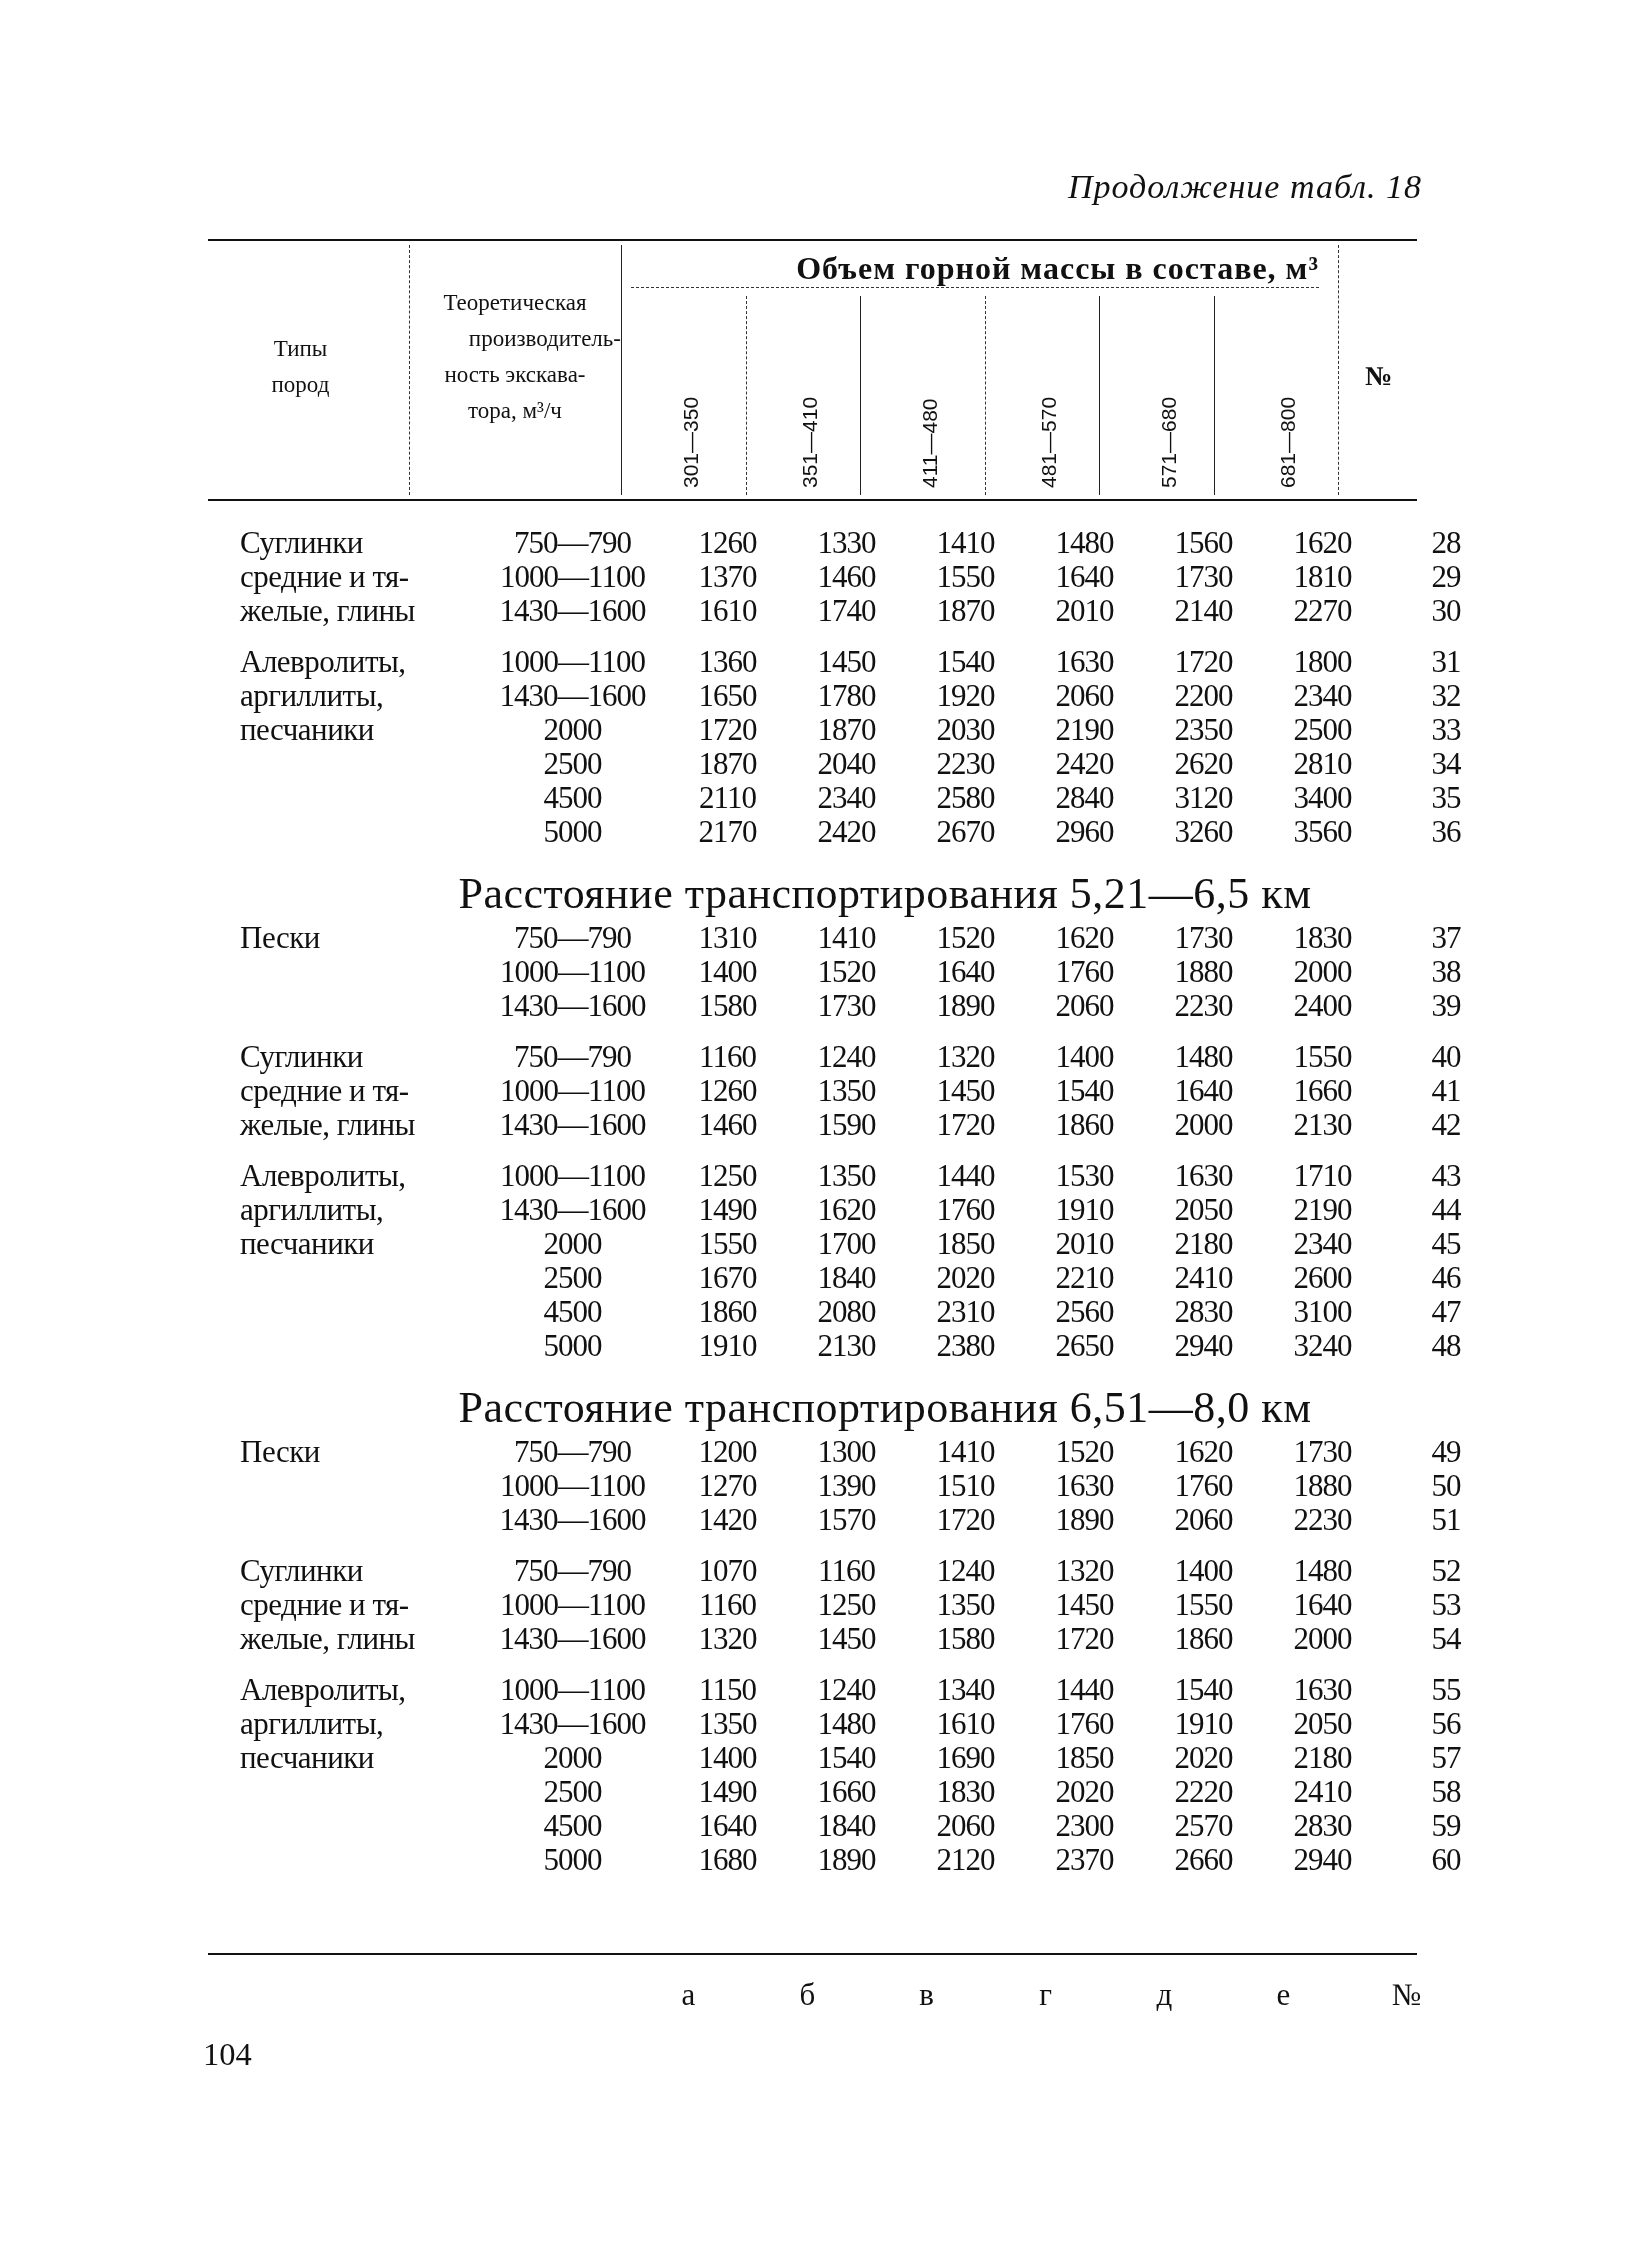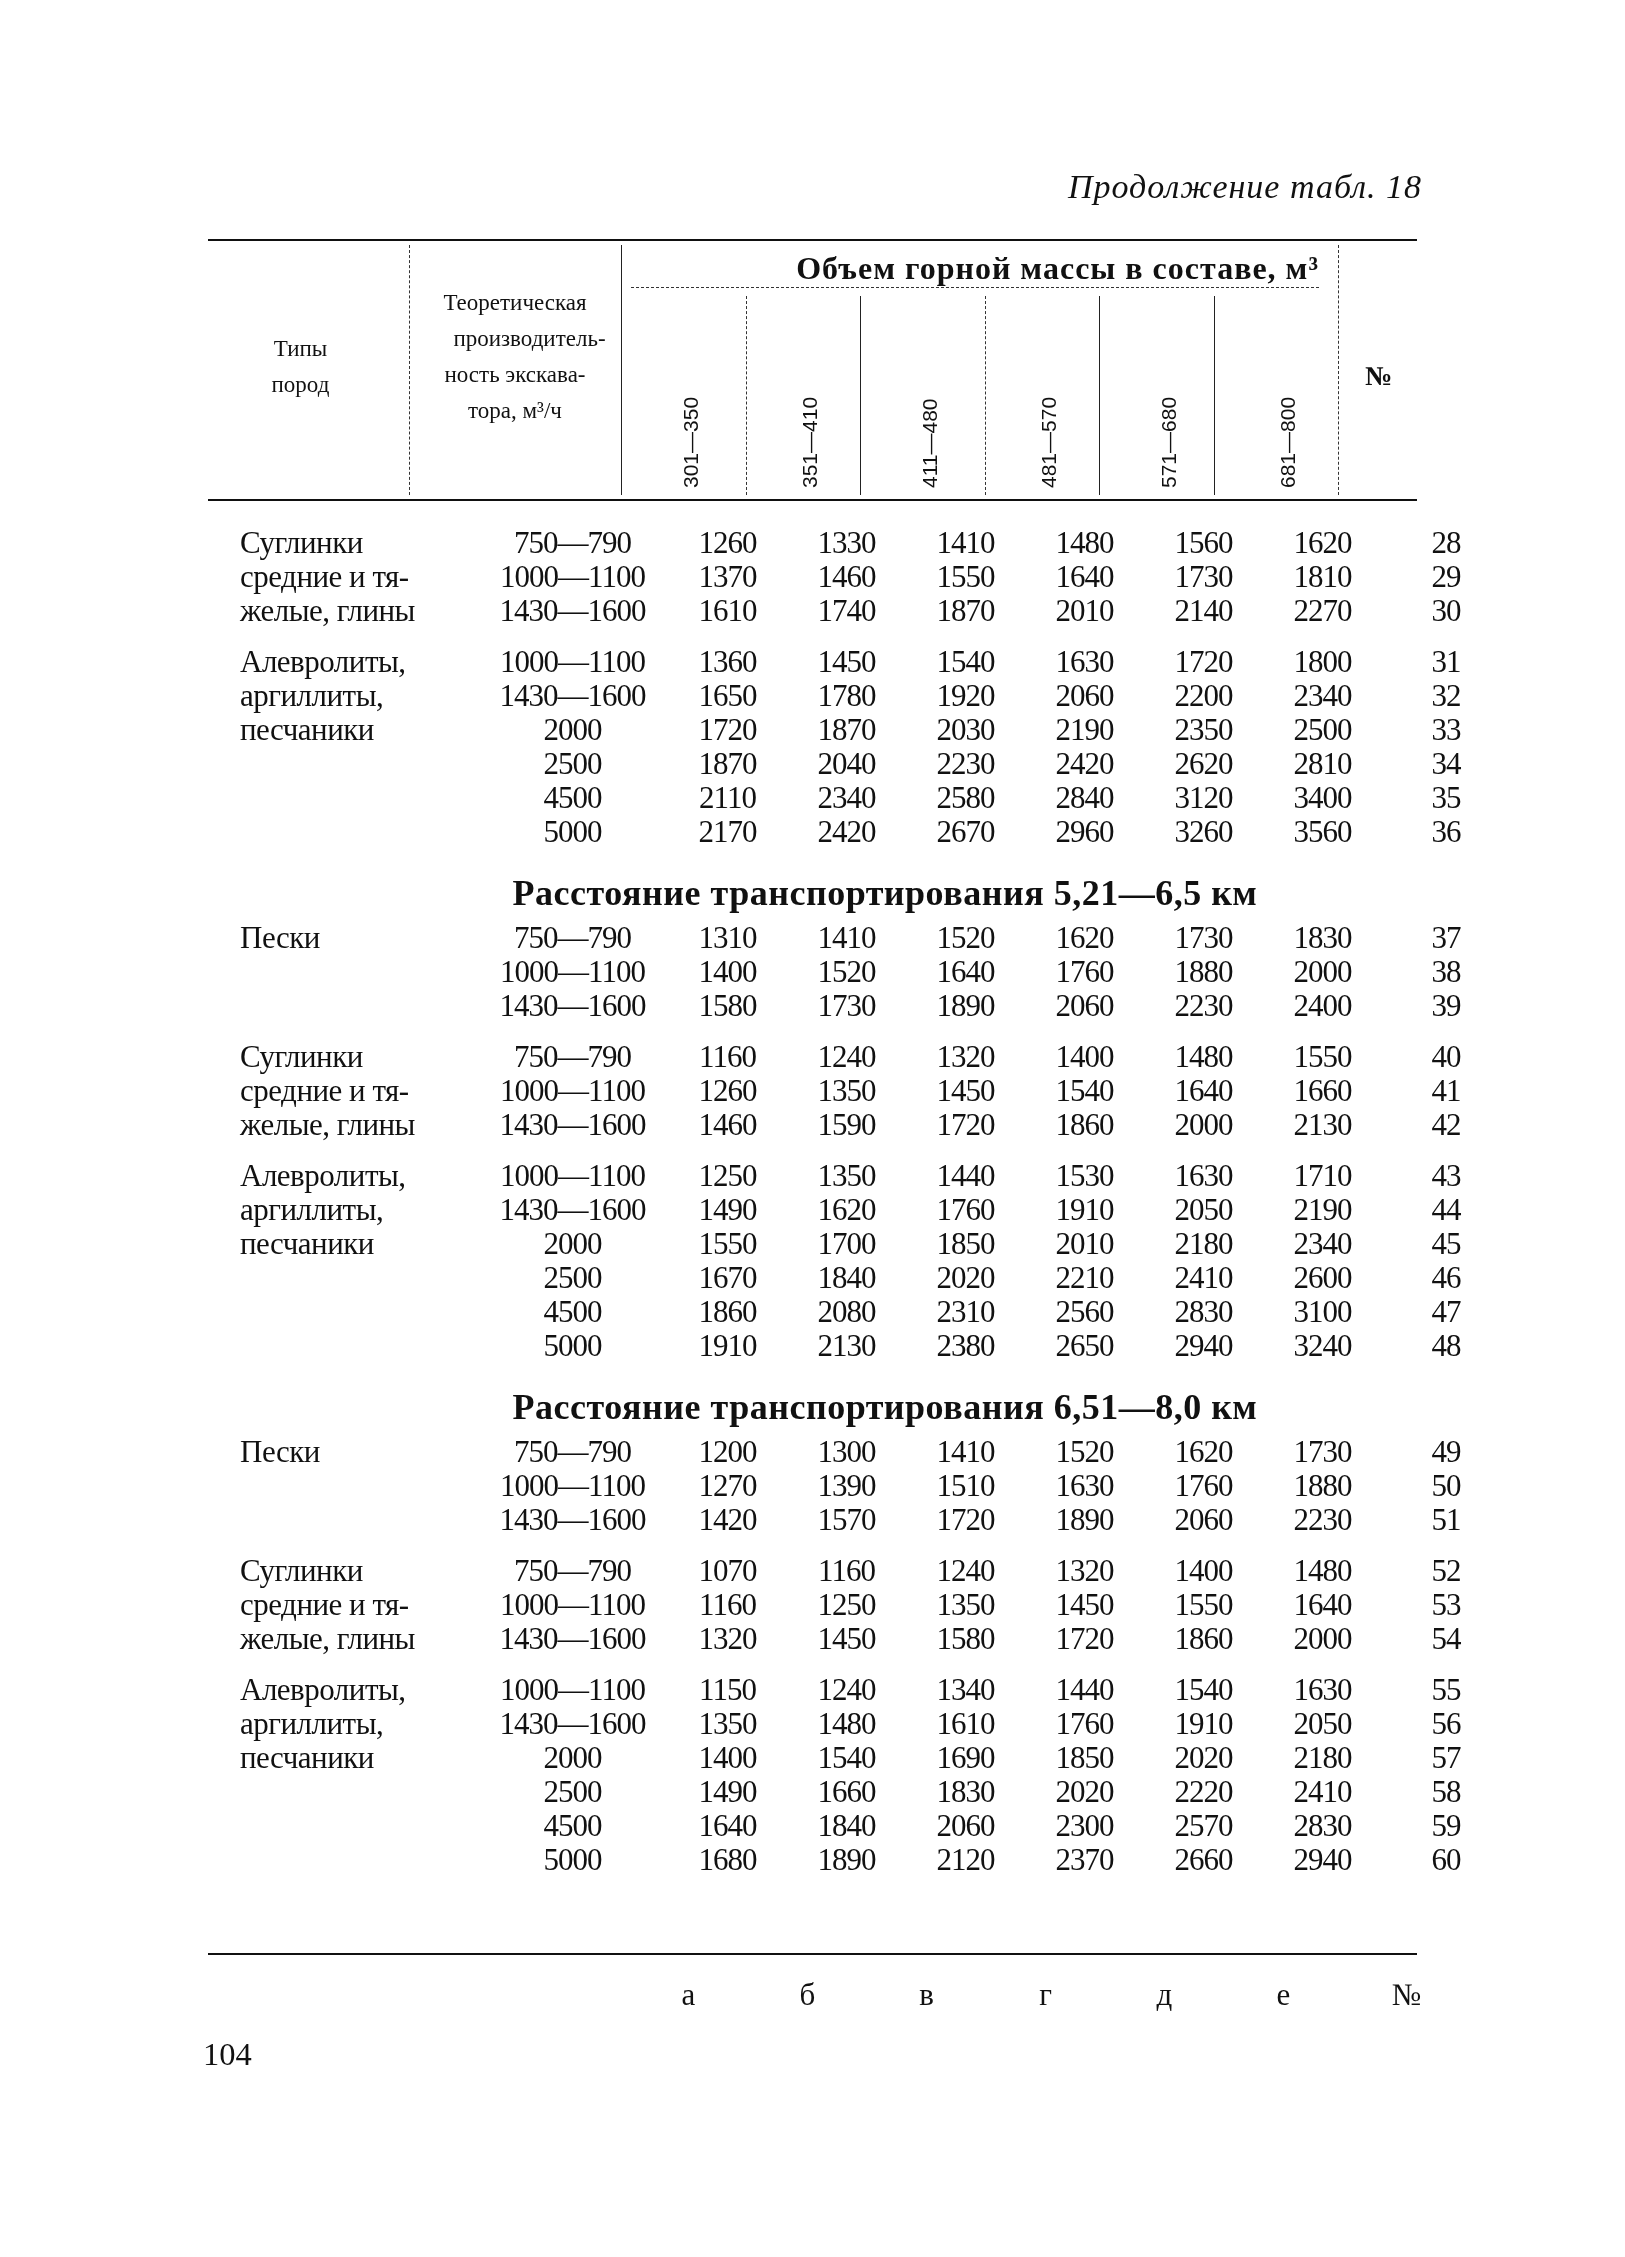--- a/index.html
+++ b/index.html
@@ -75,26 +75,25 @@
     }
     .body-area {
       position: absolute;
       left: 201px;
       top: 526px;
       width: 1233px;
       margin-left: 39px;
     }
     .section-title {
       text-align: center;
-      font-size: 36px;
+      font-size: 44px;
       height: 55px;
       line-height: 55px;
       padding-left: 57px;
       letter-spacing: 0.5px;
-      font-weight: bold;
     }
     .group { margin-bottom: 17px; position: relative; }
     .row {
       display: flex;
       height: 34px;
       line-height: 34px;
       font-size: 31px;
       letter-spacing: -1px;
     }
     .c-type { width: 237px; text-align: left; letter-spacing: -0.5px; }
@@ -133,21 +132,21 @@
 <div class="vline" style="left:1214px; top:296px; height:199px;"></div>
 <div class="vline dash" style="left:1338px; top:245px; height:250px;"></div>
 
 <div class="hdr-text" style="left:229px; top:331px; width:143px;">
   <div>Типы</div>
   <div>пород</div>
 </div>
 
 <div class="hdr-text" style="left:409px; top:285px; width:212px;">
   <div style="text-align:center;">Теоретическая</div>
-  <div style="margin-left:29px;">производитель-</div>
+  <div style="text-align:right;margin-left:29px;">производитель-</div>
   <div style="text-align:center;">ность экскава-</div>
   <div>тора, м³/ч</div>
 </div>
 
 <div class="hdr-group">Объем горной массы в составе, м³</div>
 <div class="hdr-group-line"></div>
 
 <div class="rot" style="left:679px;">301—350</div>
 <div class="rot" style="left:798px;">351—410</div>
 <div class="rot" style="left:918px;">411—480</div>

